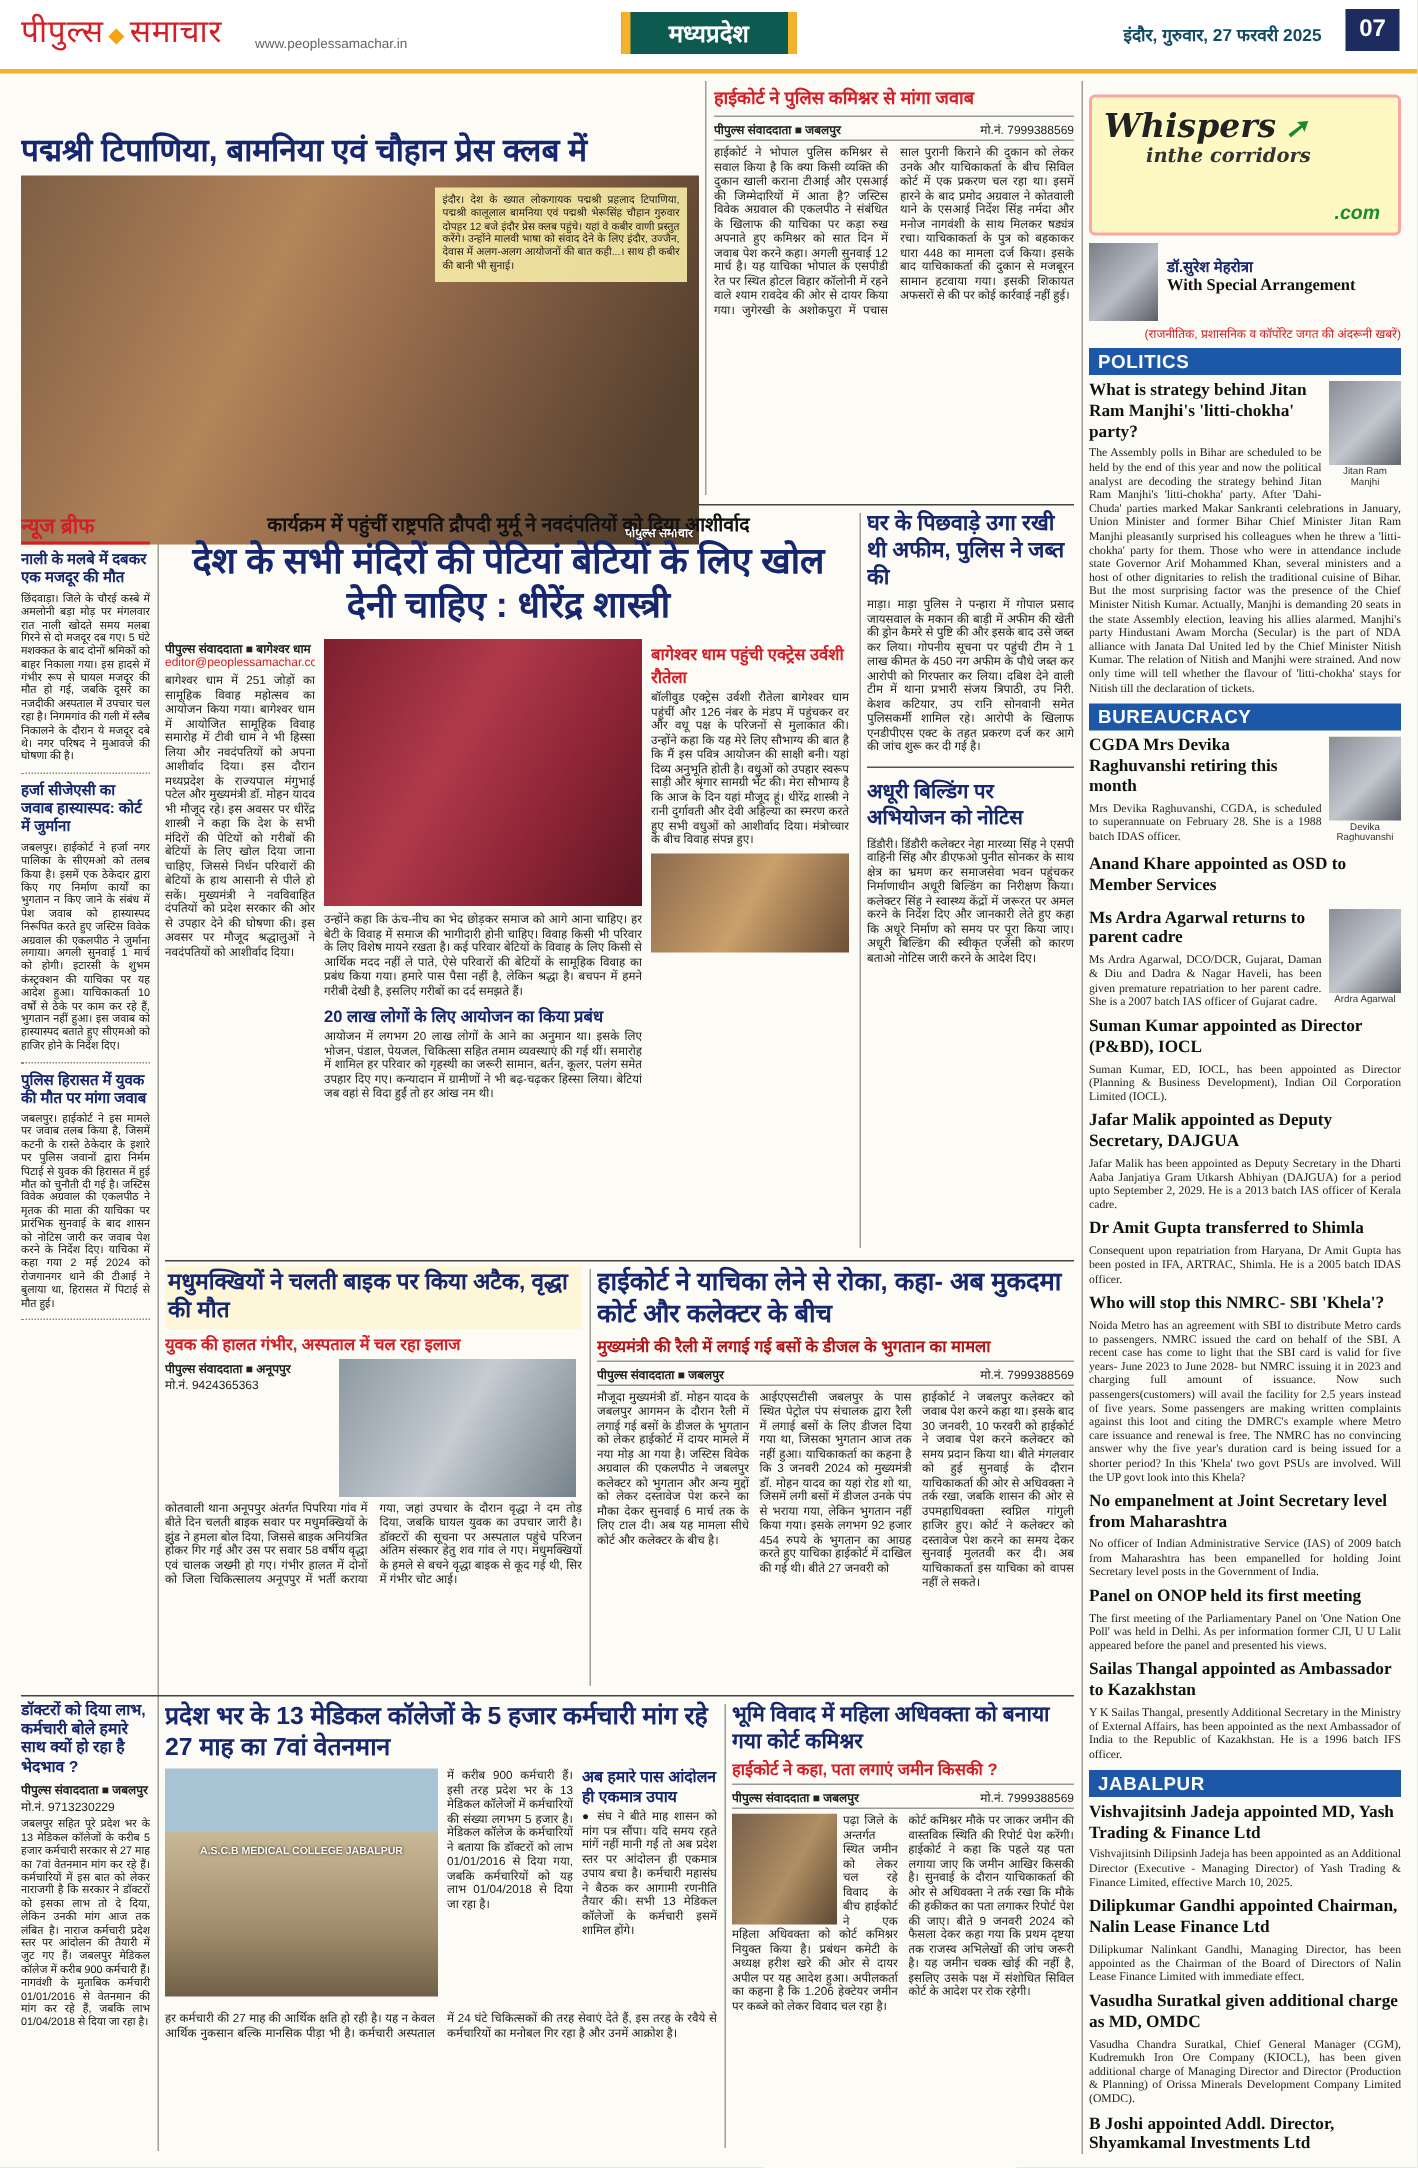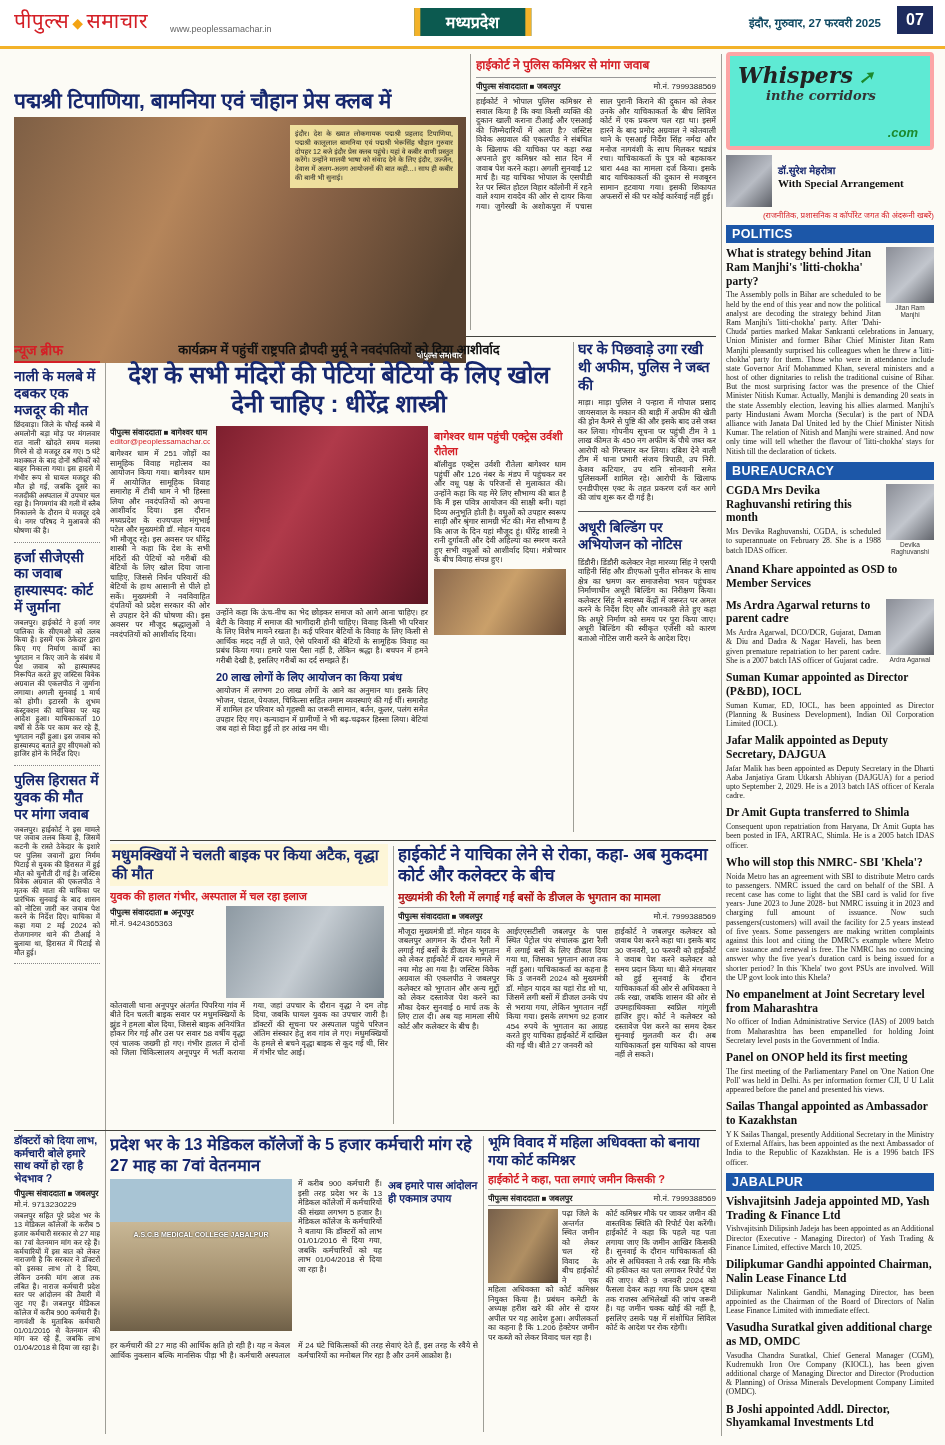--- a/index.html
+++ b/index.html
@@ -37,21 +37,21 @@
                  font-size:7px;line-height:1.25;text-align:justify;padding:5px;color:#1c1c1c;}
   
   #shop{left:476px;top:52px;width:240px;height:280px;}
   #shop .hl{font-size:15.5px;line-height:1.25;}
   #shop .sub-head-red{font-size:12px;margin:4px 0;}
   .byline-row{display:flex;justify-content:space-between;align-items:center;border-top:1px solid #999;border-bottom:1px solid #999;padding:2px 0;margin:3px 0;}
   
   #news-brief{left:14px;top:340px;width:86px;height:786px;}
   #nb-header{color:#d41f26;font-weight:bold;font-size:14px;border-bottom:2px solid #d41f26;padding-bottom:2px;margin-bottom:5px;}
   .nb-item{border-bottom:1px dotted #888;padding-bottom:6px;margin-bottom:6px;}
-  .nb-title{font-size:14px;line-height:1.2;color:#16276e;font-weight:bold;margin-bottom:3px;}
+  .nb-title{font-size:10px;line-height:1.2;color:#16276e;font-weight:bold;margin-bottom:3px;}
   .nb-body{font-size:7.2px;line-height:1.22;text-align:justify;}
   
   #main-article{left:110px;top:340px;width:458px;height:494px;}
   .kicker{font-size:13px;font-weight:bold;text-align:center;color:#111;margin-bottom:2px;}
   .main-headline{font-size:24px;line-height:1.22;text-align:center;color:#16276e;font-weight:bold;height:62px;overflow:hidden;margin-bottom:4px;}
   .main-row{display:flex;gap:6px;height:400px;}
   .main-col-left{width:100px;overflow:hidden;}
   .main-col-mid{width:212px;overflow:hidden;}
   .main-col-right{width:132px;overflow:hidden;}
   .wedding-photo{width:212px;height:178px;background:linear-gradient(120deg,#7d1f2e,#b03a4a 40%,#8c2436 70%,#5c1622);margin-bottom:4px;}
@@ -87,21 +87,21 @@
   .med-col-sub{width:90px;overflow:hidden;}
   .sub-head-navy2{color:#16276e;font-weight:bold;font-size:10.5px;line-height:1.2;margin-bottom:2px;}
   
   #land{left:488px;top:1134px;width:228px;height:300px;}
   #land .hl{font-size:14px;line-height:1.25;}
   .land-body{display:flex;gap:7px;}
   .land-col{flex:1;overflow:hidden;}
   .land-photo{width:70px;height:74px;float:left;margin:0 4px 2px 0;background:linear-gradient(120deg,#77604b,#b08f63 55%,#5d4936);}
   
   #whispers{left:726px;top:52px;width:208px;height:1384px;}
-  .w-logo-box{border:4px solid #fca5a5;border-radius:4px;padding:6px 8px;height:78px;position:relative;background:#5eead4;}
+  .w-logo-box{border:2px solid #fca5a5;border-radius:4px;padding:6px 8px;height:78px;position:relative;background:#fef9c3;margin-top:11px;}
   .w-logo-line1{font-family:"DejaVu Serif",serif;font-style:italic;font-weight:bold;font-size:22px;color:#222;}
   .w-arrow{color:#1c8a2e;font-size:18px;margin-left:6px;}
   .w-logo-line2{font-family:"DejaVu Serif",serif;font-style:italic;font-weight:bold;font-size:13px;color:#333;margin-left:28px;}
   .w-logo-suffix{position:absolute;right:12px;bottom:6px;color:#1c8a2e;font-weight:bold;font-style:italic;font-size:13px;}
   .w-author-row{display:flex;gap:6px;margin:5px 0 2px;}
   .w-author-photo{width:46px;height:52px;background:linear-gradient(135deg,#7c7f88,#b8bcc4 55%,#5c5f66);}
   .w-author-meta{flex:1;padding-top:8px;}
   .w-author-name{font-size:10px;font-weight:bold;color:#16276e;}
   .w-arrangement{font-size:11px;font-weight:bold;color:#111;font-family:"Liberation Serif",serif;}
   .w-tagline{color:#d41f26;font-size:8px;font-weight:normal;text-align:right;margin:2px 0 4px;}
@@ -238,20 +238,21 @@
 
   <div id="medical" class="region">
     <div class="hl headline-navy">प्रदेश भर के 13 मेडिकल कॉलेजों के 5 हजार कर्मचारी मांग रहे 27 माह का 7वां वेतनमान</div>
     <div class="medical-row">
       <div class="photo medical-photo">
         <span class="photo-sign">A.S.C.B MEDICAL COLLEGE JABALPUR</span>
       </div>
       <div class="med-col body-sm">में करीब 900 कर्मचारी हैं। इसी तरह प्रदेश भर के 13 मेडिकल कॉलेजों में कर्मचारियों की संख्या लगभग 5 हजार है। मेडिकल कॉलेज के कर्मचारियों ने बताया कि डॉक्टरों को लाभ 01/01/2016 से दिया गया, जबकि कर्मचारियों को यह लाभ 01/04/2018 से दिया जा रहा है।</div>
       <div class="med-col-sub">
         <div class="sub-head-navy2">अब हमारे पास आंदोलन ही एकमात्र उपाय</div>
+        <div class="body-sm">● संघ ने बीते माह शासन को मांग पत्र सौंपा। यदि समय रहते मांगें नहीं मानी गईं तो अब प्रदेश स्तर पर आंदोलन ही एकमात्र उपाय बचा है। कर्मचारी महासंघ ने बैठक कर आगामी रणनीति तैयार की। सभी 13 मेडिकल कॉलेजों के कर्मचारी इसमें शामिल होंगे।</div>
       </div>
     </div>
     <div class="body-sm two-col">हर कर्मचारी की 27 माह की आर्थिक क्षति हो रही है। यह न केवल आर्थिक नुकसान बल्कि मानसिक पीड़ा भी है। कर्मचारी अस्पताल में 24 घंटे चिकित्सकों की तरह सेवाएं देते हैं, इस तरह के रवैये से कर्मचारियों का मनोबल गिर रहा है और उनमें आक्रोश है।</div>
   </div>
 
   <div id="land" class="region">
     <div class="hl headline-navy">भूमि विवाद में महिला अधिवक्ता को बनाया गया कोर्ट कमिश्नर</div>
     <div class="sub-head-red">हाईकोर्ट ने कहा, पता लगाएं जमीन किसकी ?</div>
     <div class="byline-row">
       <span class="byline">पीपुल्स संवाददाता ■ जबलपुर</span>

